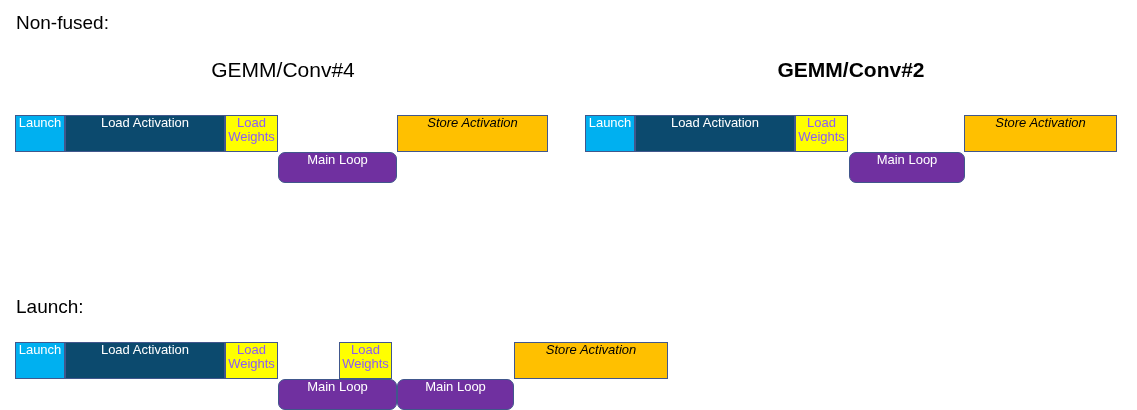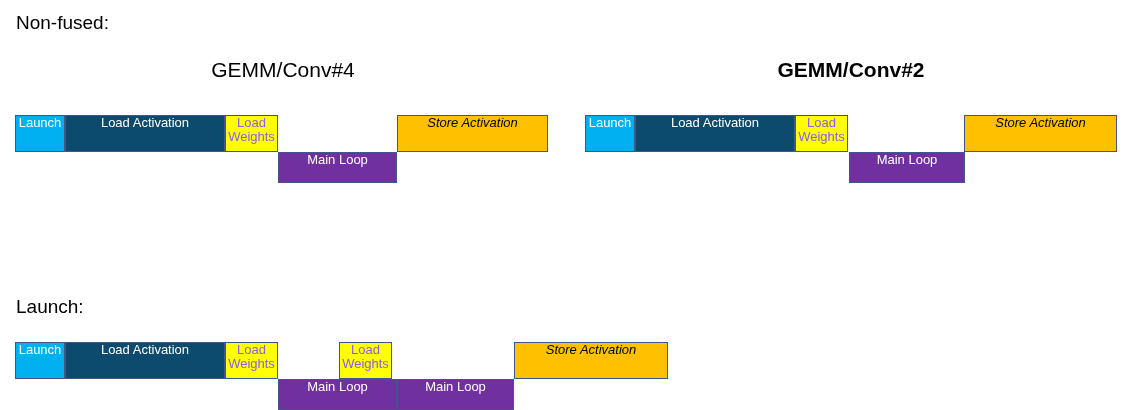--- a/index.html
+++ b/index.html
@@ -42,21 +42,21 @@
     justify-content: center;
     text-align: center;
     font-size: 13px;
     line-height: 1.05;
     overflow: hidden;
     white-space: pre-line;
   }
   .bar.launch   { background: #00b0f0; color: #ffffff; }
   .bar.load-act { background: #0c4a6e; color: #ffffff; }
   .bar.weights  { background: #ffff00; color: #8b5cf6; }
-  .bar.mainloop { background: #7030a0; color: #ffffff; }
+  .bar.mainloop { background: #7030a0; color: #ffffff; border-radius: 7px; }
   .bar.store    { background: #ffc000; color: #000000; font-style: italic; }
   .bar.weights  { font-size: 13px; }
 </style>
 </head>
 <body>
 
 <div id="canvas">
 
   <div class="section-label" style="left:16px; top:12px;">Non-fused:</div>
 

